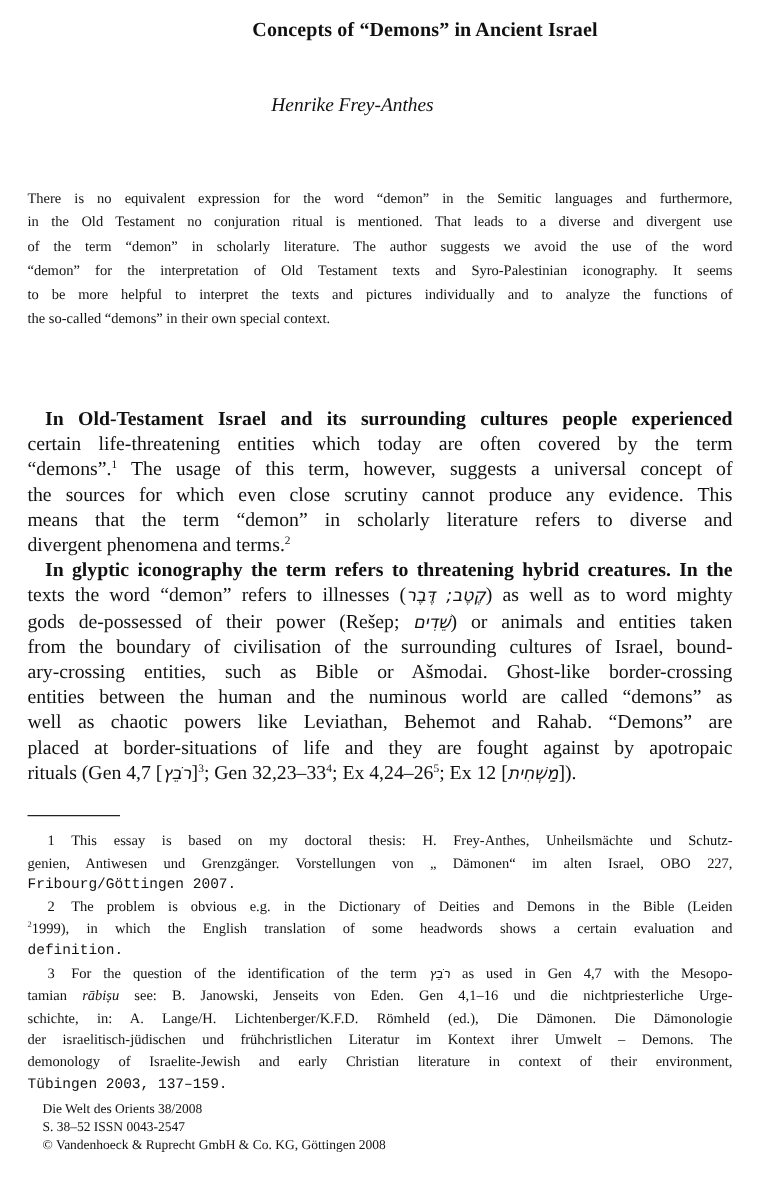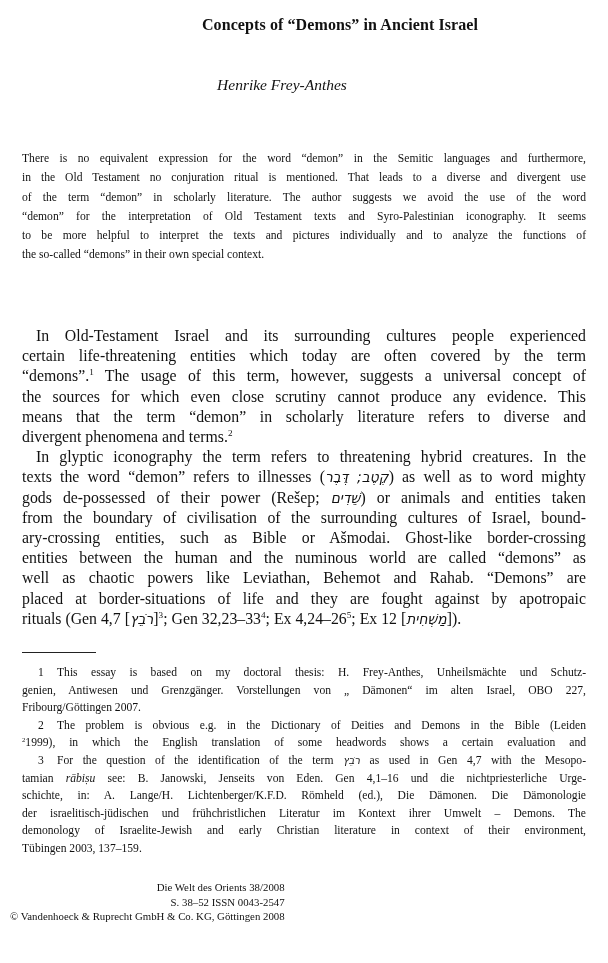--- a/index.html
+++ b/index.html
@@ -5,29 +5,29 @@
   html, body { margin: 0; padding: 0; background: #ffffff; }
   body { width: 608px; height: 963px; position: relative; overflow: hidden; color: #111; font-family: "Liberation Serif", serif; }
   .title { position: absolute; top: 16px; left: 0; width: 608px; text-align: center; font-weight: bold; font-size: 16px; letter-spacing: 0.1px; padding-left: 36px; }
   .author { position: absolute; top: 76px; left: 0; width: 564px; text-align: center; font-style: italic; font-size: 15.5px; }
   .abstract { position: absolute; top: 149px; left: 22px; width: 564px; font-size: 11.6px; line-height: 19.3px; text-align: justify; }
   .abstract .ln { display: block; text-align: justify; text-align-last: justify; white-space: nowrap; }
   .abstract .ln.last { text-align-last: left; }
   .body { position: absolute; top: 326px; left: 22px; width: 564px; font-size: 15.8px; line-height: 20.2px; }
   .body .ln { display: block; white-space: nowrap; text-align: justify; text-align-last: justify; }
   .body .ln.last { text-align-last: left; }
-  .body .ind { padding-left: 14px; }
+  .body .ind { padding-left: 14px; font-weight: bold; }
   sup { font-size: 0.58em; line-height: 0; vertical-align: 0.62em; }
   .rule { position: absolute; top: 652px; left: 22px; width: 74px; height: 0; border-top: 1px solid #222; }
   .notes { position: absolute; top: 664px; left: 22px; width: 564px; font-size: 11.6px; line-height: 17.6px; }
   .notes .ln { display: block; white-space: nowrap; text-align: justify; text-align-last: justify; }
-  .notes .ln.last { text-align-last: left; }
+  .notes .ln.last { text-align-last: left; font-family: Liberation Mono, monospace; }
   .notes .ind { padding-left: 16px; }
   .num { display: inline-block; width: 19px; }
-  .imprint { position: absolute; top: 880px; left: 10px; font-size: 10.8px; line-height: 14.6px; text-align: right; }
+  .imprint { position: absolute; top: 880px; left: 34px; font-size: 10.8px; line-height: 14.6px; }
   .imprint .ln { display: block; }
   .heb { font-family: "DejaVu Sans", sans-serif; font-size: 0.88em; font-style: italic; }
   i { font-style: italic; }
 </style>
 </head>
 <body>
 
 <div class="title">Concepts of “Demons” in Ancient Israel</div>
 <div class="author">Henrike Frey-Anthes</div>
 
@@ -66,20 +66,21 @@
 
 <div class="notes">
   <div>
     <span class="ln ind"><span class="num">1</span><span>This essay is based on my doctoral thesis: H. Frey-Anthes, Unheilsmächte und Schutz-</span></span>
     <span class="ln">genien, Antiwesen und Grenzgänger. Vorstellungen von „ Dämonen“ im alten Israel, OBO 227,</span>
     <span class="ln last">Fribourg/Göttingen 2007.</span>
   </div>
   <div>
     <span class="ln ind"><span class="num">2</span><span>The problem is obvious e.g. in the Dictionary of Deities and Demons in the Bible (Leiden</span></span>
     <span class="ln"><sup>2</sup><span>1999), in which the English translation of some headwords shows a certain evaluation and</span></span>
+    <span class="ln last">definition.</span>
   </div>
   <div>
     <span class="ln ind"><span class="num">3</span><span>For the question of the identification of the term </span><span class="heb" dir="rtl">רֹבֵץ</span><span> as used in Gen 4,7 with the Mesopo-</span></span>
     <span class="ln"><span>tamian </span><i>rābiṣu</i><span> see: B. Janowski, Jenseits von Eden. Gen 4,1–16 und die nichtpriesterliche Urge-</span></span>
     <span class="ln">schichte, in: A. Lange/H. Lichtenberger/K.F.D. Römheld (ed.), Die Dämonen. Die Dämonologie</span>
     <span class="ln">der israelitisch-jüdischen und frühchristlichen Literatur im Kontext ihrer Umwelt – Demons. The</span>
     <span class="ln">demonology of Israelite-Jewish and early Christian literature in context of their environment,</span>
     <span class="ln last">Tübingen 2003, 137–159.</span>
   </div>
 </div>

